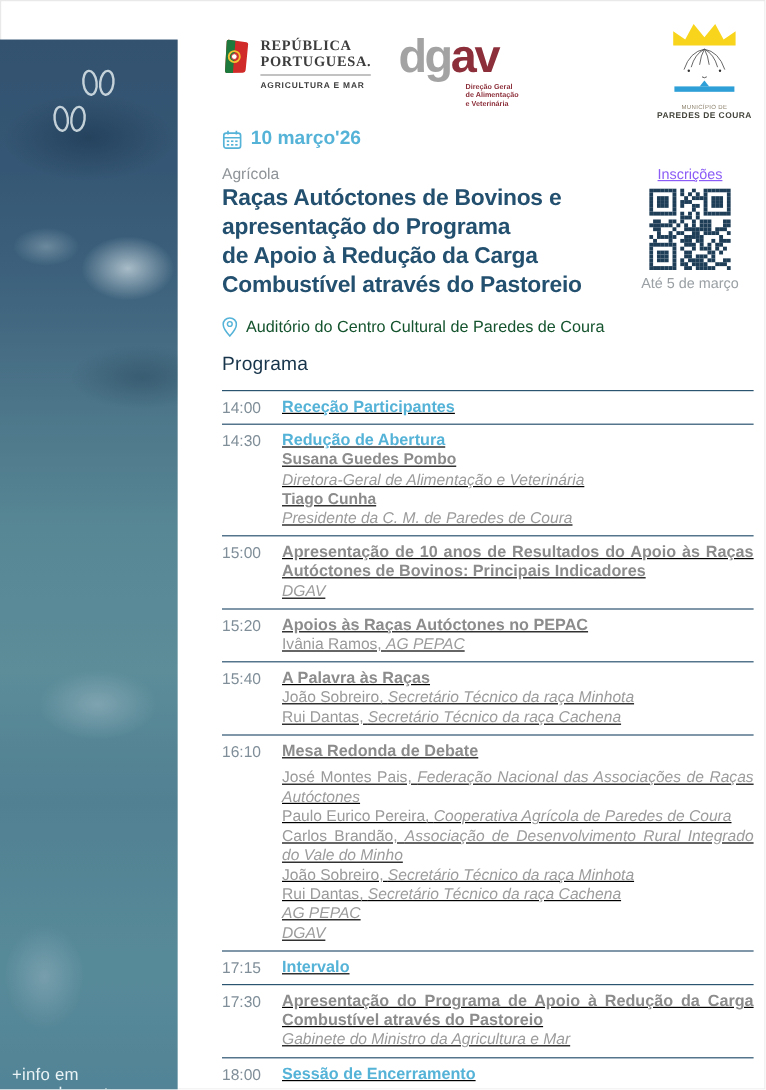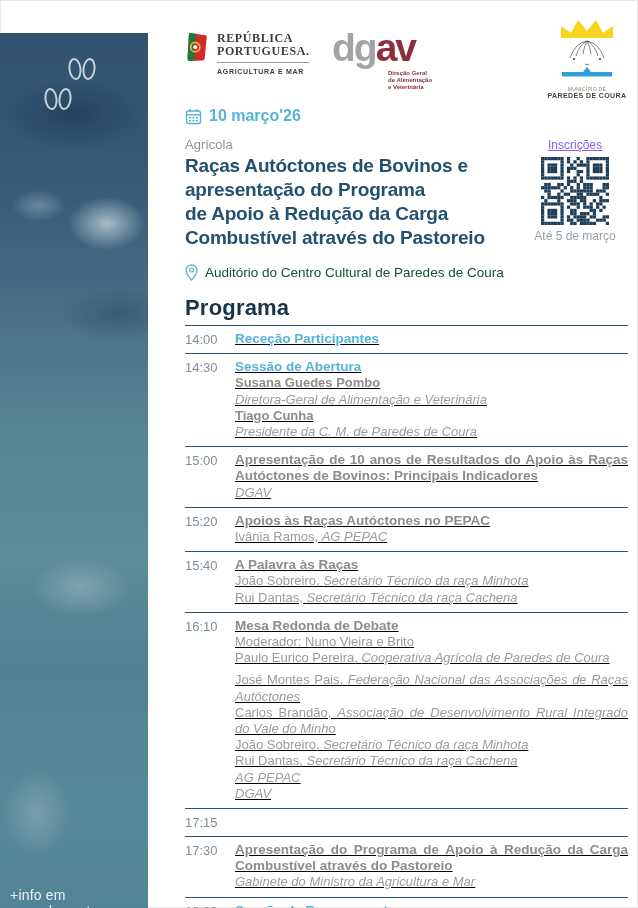--- a/index.html
+++ b/index.html
@@ -38,21 +38,21 @@
   .date-row{position:absolute;left:37px;top:99px;display:flex;align-items:center;color:#56b3d8;font-weight:bold;font-size:16px;}
   .date-row svg{margin-right:7px;}
   .kind{position:absolute;left:37px;top:129px;font-size:13px;color:#8f9498;}
   .title{position:absolute;left:37px;top:146px;width:350px;color:#24506f;font-weight:bold;font-size:19px;line-height:24px;letter-spacing:-.2px;}
   .qr-block{position:absolute;left:375px;top:130px;width:104px;text-align:center;}
   .qr-label{font-size:12px;color:#8b5cf6;margin-bottom:5px;text-decoration:underline;}
   .qr-deadline{font-size:12px;color:#9aa0a4;margin-top:4px;}
   .qr-svg{display:block;margin:0 auto;}
   .location{position:absolute;left:37px;top:256px;display:flex;align-items:center;color:#14532d;font-size:13.5px;}
   .location svg{margin-right:7px;}
-  .prog-head{position:absolute;left:37px;top:287px;font-size:22px;font-weight:bold;color:#17344a;letter-spacing:.2px;}
+  .prog-head{position:absolute;left:37px;top:287px;font-size:16px;font-weight:normal;color:#17344a;letter-spacing:.2px;}
   
   .ptable{position:absolute;left:37px;top:317px;width:443px;}
   .prow{display:flex;border-top:1px solid #2b5470;padding:5px 0 6px;}
   .ptime{width:50px;flex:0 0 50px;font-size:13px;color:#7f8e98;padding-top:1px;}
   .pbody{flex:1;font-size:13px;line-height:16.2px;text-decoration:underline;}
   .pline{color:#9a9a9a;}
   .pline.just{text-align:justify;}
   .pline.gap{margin-top:6px;}
   .seg-tb{color:#56b3d8;font-weight:bold;font-size:13.5px;}
   .seg-tg{color:#8c8c8c;font-weight:bold;font-size:13.5px;}
@@ -426,21 +426,21 @@
     <div class="ptable">
         <div class="prow">
           <div class="ptime">14:00</div>
           <div class="pbody">
             <div class="pline"><span class="seg-tb">Receção Participantes</span></div>
           </div>
         </div>
         <div class="prow">
           <div class="ptime">14:30</div>
           <div class="pbody">
-            <div class="pline"><span class="seg-tb">Sessão de Abertura</span></div>
+            <div class="pline"><span class="seg-tb">Redução de Abertura</span></div>
             <div class="pline"><span class="seg-b">Susana Guedes Pombo</span></div>
             <div class="pline"><span class="seg-i">Diretora-Geral de Alimentação e Veterinária</span></div>
             <div class="pline"><span class="seg-b">Tiago Cunha</span></div>
             <div class="pline"><span class="seg-i">Presidente da C. M. de Paredes de Coura</span></div>
           </div>
         </div>
         <div class="prow">
           <div class="ptime">15:00</div>
           <div class="pbody">
             <div class="pline just"><span class="seg-tg">Apresentação de 10 anos de Resultados do Apoio às Raças Autóctones de Bovinos: Principais Indicadores</span></div>
@@ -459,32 +459,34 @@
           <div class="pbody">
             <div class="pline"><span class="seg-tg">A Palavra às Raças</span></div>
             <div class="pline"><span class="seg-n">João Sobreiro, </span><span class="seg-i">Secretário Técnico da raça Minhota</span></div>
             <div class="pline"><span class="seg-n">Rui Dantas, </span><span class="seg-i">Secretário Técnico da raça Cachena</span></div>
           </div>
         </div>
         <div class="prow">
           <div class="ptime">16:10</div>
           <div class="pbody">
             <div class="pline"><span class="seg-tg">Mesa Redonda de Debate</span></div>
-            <div class="pline"><span class="seg-n">Moderador: Nuno Vieira e Brito</span></div>
+            <div class="pline just gap"><span class="seg-n">José Montes Pais, </span><span class="seg-i">Federação Nacional das Associações de Raças Autóctones</span></div>
             <div class="pline"><span class="seg-n">Paulo Eurico Pereira, </span><span class="seg-i">Cooperativa Agrícola de Paredes de Coura</span></div>
-            <div class="pline just gap"><span class="seg-n">José Montes Pais, </span><span class="seg-i">Federação Nacional das Associações de Raças Autóctones</span></div>
             <div class="pline just"><span class="seg-n">Carlos Brandão, </span><span class="seg-i">Associação de Desenvolvimento Rural Integrado do Vale do Minho</span></div>
             <div class="pline"><span class="seg-n">João Sobreiro, </span><span class="seg-i">Secretário Técnico da raça Minhota</span></div>
             <div class="pline"><span class="seg-n">Rui Dantas, </span><span class="seg-i">Secretário Técnico da raça Cachena</span></div>
             <div class="pline"><span class="seg-i">AG PEPAC</span></div>
             <div class="pline"><span class="seg-i">DGAV</span></div>
           </div>
         </div>
         <div class="prow">
           <div class="ptime">17:15</div>
+          <div class="pbody">
+            <div class="pline"><span class="seg-tb">Intervalo</span></div>
+          </div>
         </div>
         <div class="prow">
           <div class="ptime">17:30</div>
           <div class="pbody">
             <div class="pline just"><span class="seg-tg">Apresentação do Programa de Apoio à Redução da Carga Combustível através do Pastoreio</span></div>
             <div class="pline"><span class="seg-i">Gabinete do Ministro da Agricultura e Mar</span></div>
           </div>
         </div>
         <div class="prow">
           <div class="ptime">18:00</div>

